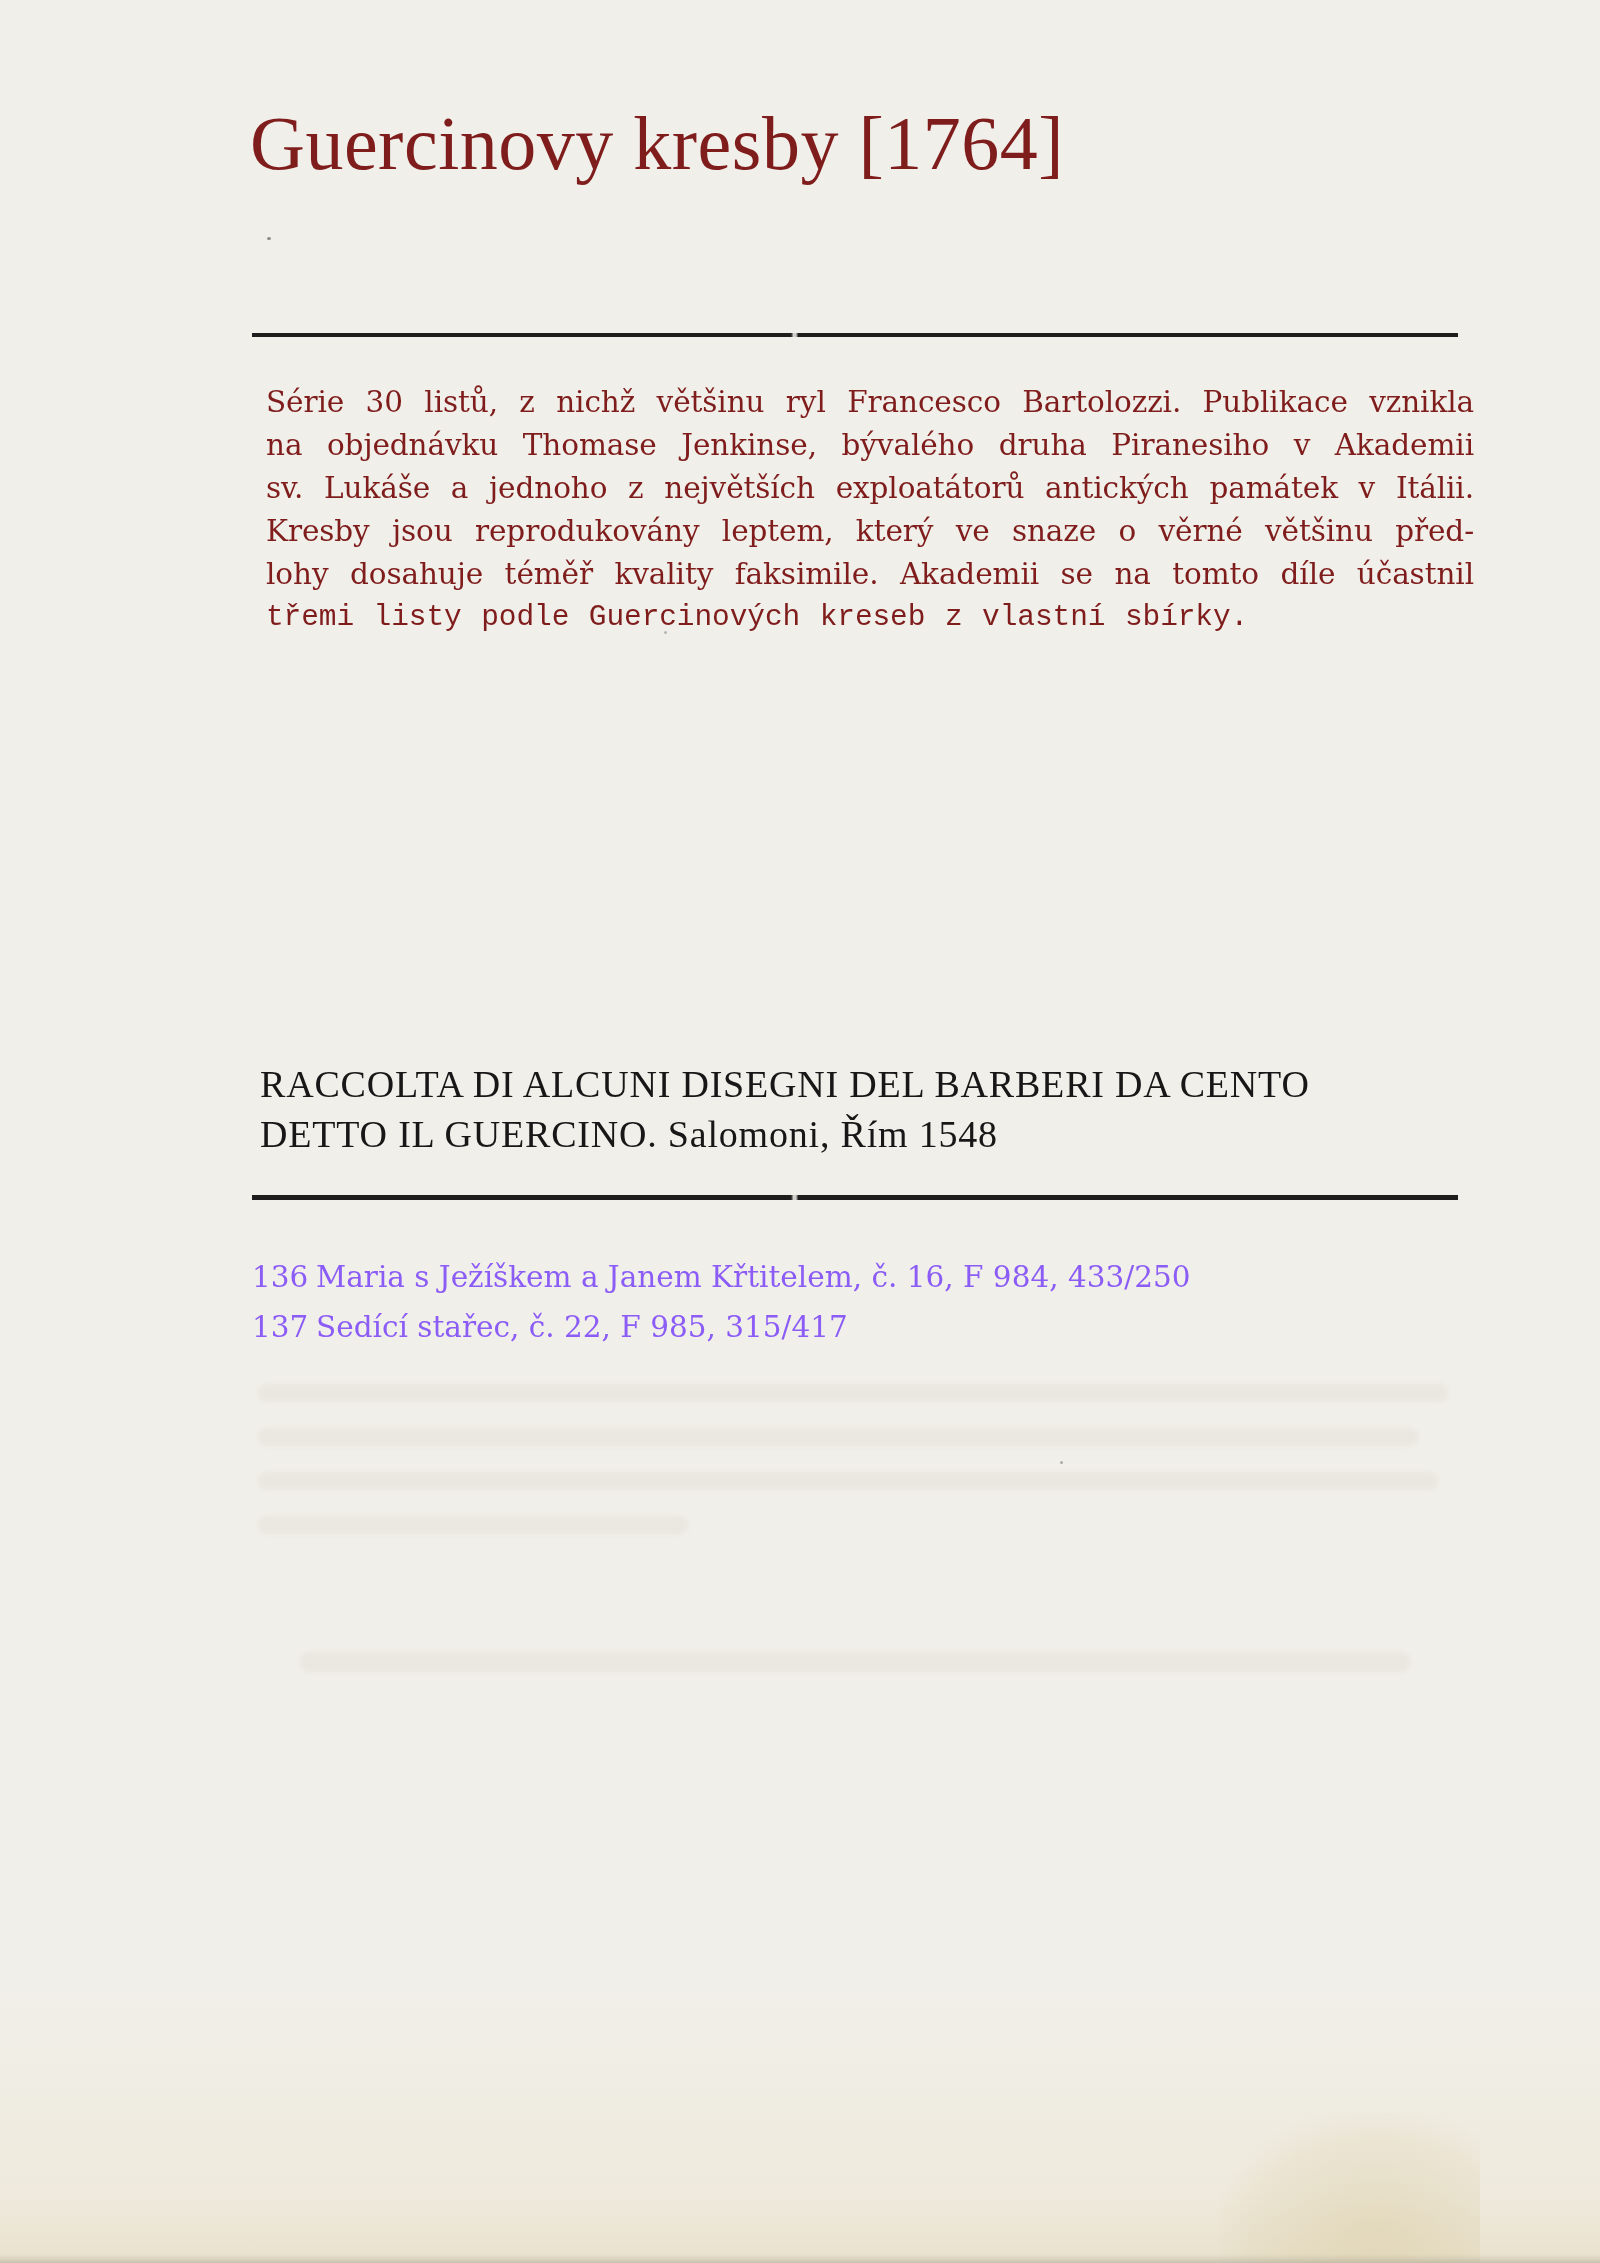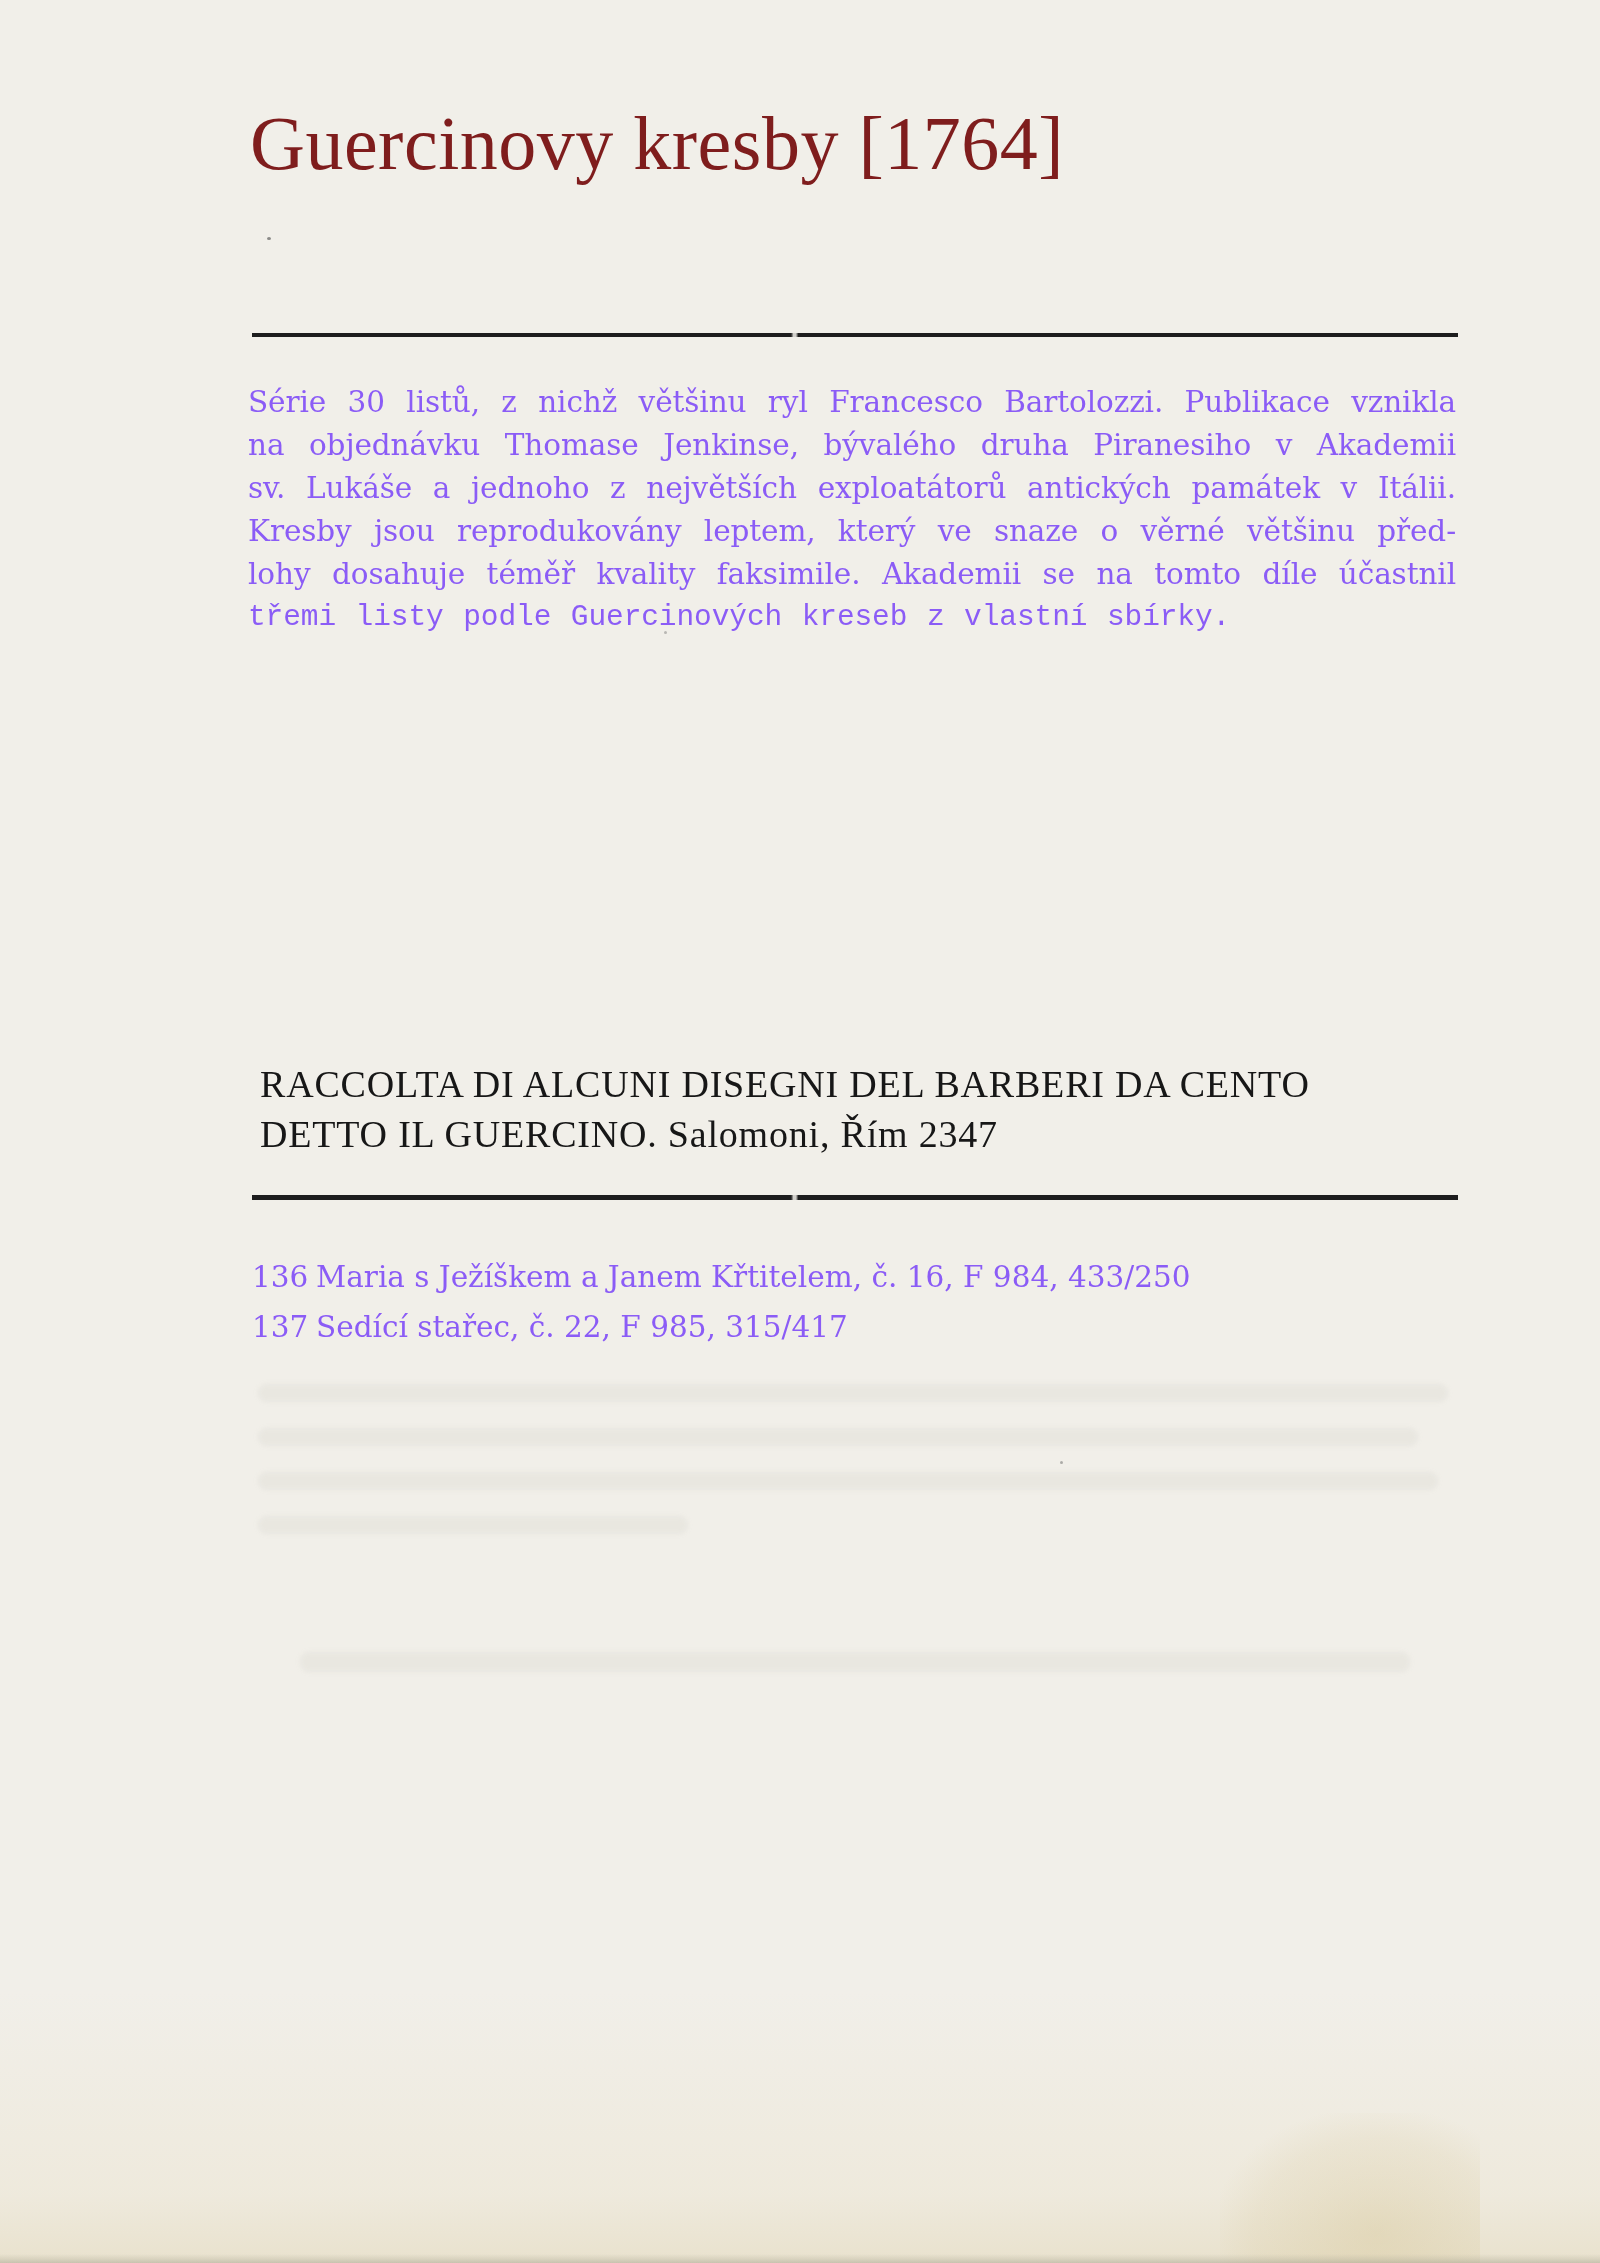--- a/index.html
+++ b/index.html
@@ -45,28 +45,28 @@
     background-image: linear-gradient(to right,
       #1d1d1d 0%, #1d1d1d 44.7%,
       rgba(29,29,29,0.15) 44.9%, rgba(29,29,29,0.15) 45.1%,
       #1d1d1d 45.3%, #1d1d1d 100%);
   }
   .rule-top    { top: 333px; height: 4px; }
   .rule-bottom { top: 1195px; height: 5px; }
 
   .intro {
     position: absolute;
-    left: 248px;
+    left: 266px;
     top: 381px;
     width: 1208px;
     font-size: 29.5px;
     line-height: 43px;
     letter-spacing: -0.1px;
     word-spacing: 2px;
-    color: #8b5cf6;
+    color: #7f1d1d;
   }
   .intro-line {
     text-align: justify;
     text-align-last: justify;
     white-space: normal;
     height: 43px;
     overflow: visible;
   }
   .intro-line.last { text-align-last: left; font-family: Liberation Mono, monospace; }
 
@@ -159,21 +159,21 @@
     <div class="intro-line">Série 30 listů, z nichž většinu ryl Francesco Bartolozzi. Publikace vznikla</div>
     <div class="intro-line">na objednávku Thomase Jenkinse, bývalého druha Piranesiho v Akademii</div>
     <div class="intro-line">sv. Lukáše a jednoho z největších exploatátorů antických památek v Itálii.</div>
     <div class="intro-line">Kresby jsou reprodukovány leptem, který ve snaze o věrné většinu před-</div>
     <div class="intro-line">lohy dosahuje téměř kvality faksimile. Akademii se na tomto díle účastnil</div>
     <div class="intro-line last">třemi listy podle Guercinových kreseb z vlastní sbírky.</div>
   </div>
 
   <h2 class="section-heading">
     <div class="line">RACCOLTA DI ALCUNI DISEGNI DEL BARBERI DA CENTO</div>
-    <div class="line">DETTO IL GUERCINO. Salomoni, Řím 2347</div>
+    <div class="line">DETTO IL GUERCINO. Salomoni, Řím 1548</div>
   </h2>
 
   <div class="rule rule-bottom"></div>
 
   <div class="catalog">
     <div class="catalog-entry">
       <span class="entry-number">136</span>
       <span class="entry-text">Maria s Ježíškem a Janem Křtitelem, č. 16, F 984, 433/250</span>
     </div>
     <div class="catalog-entry">

